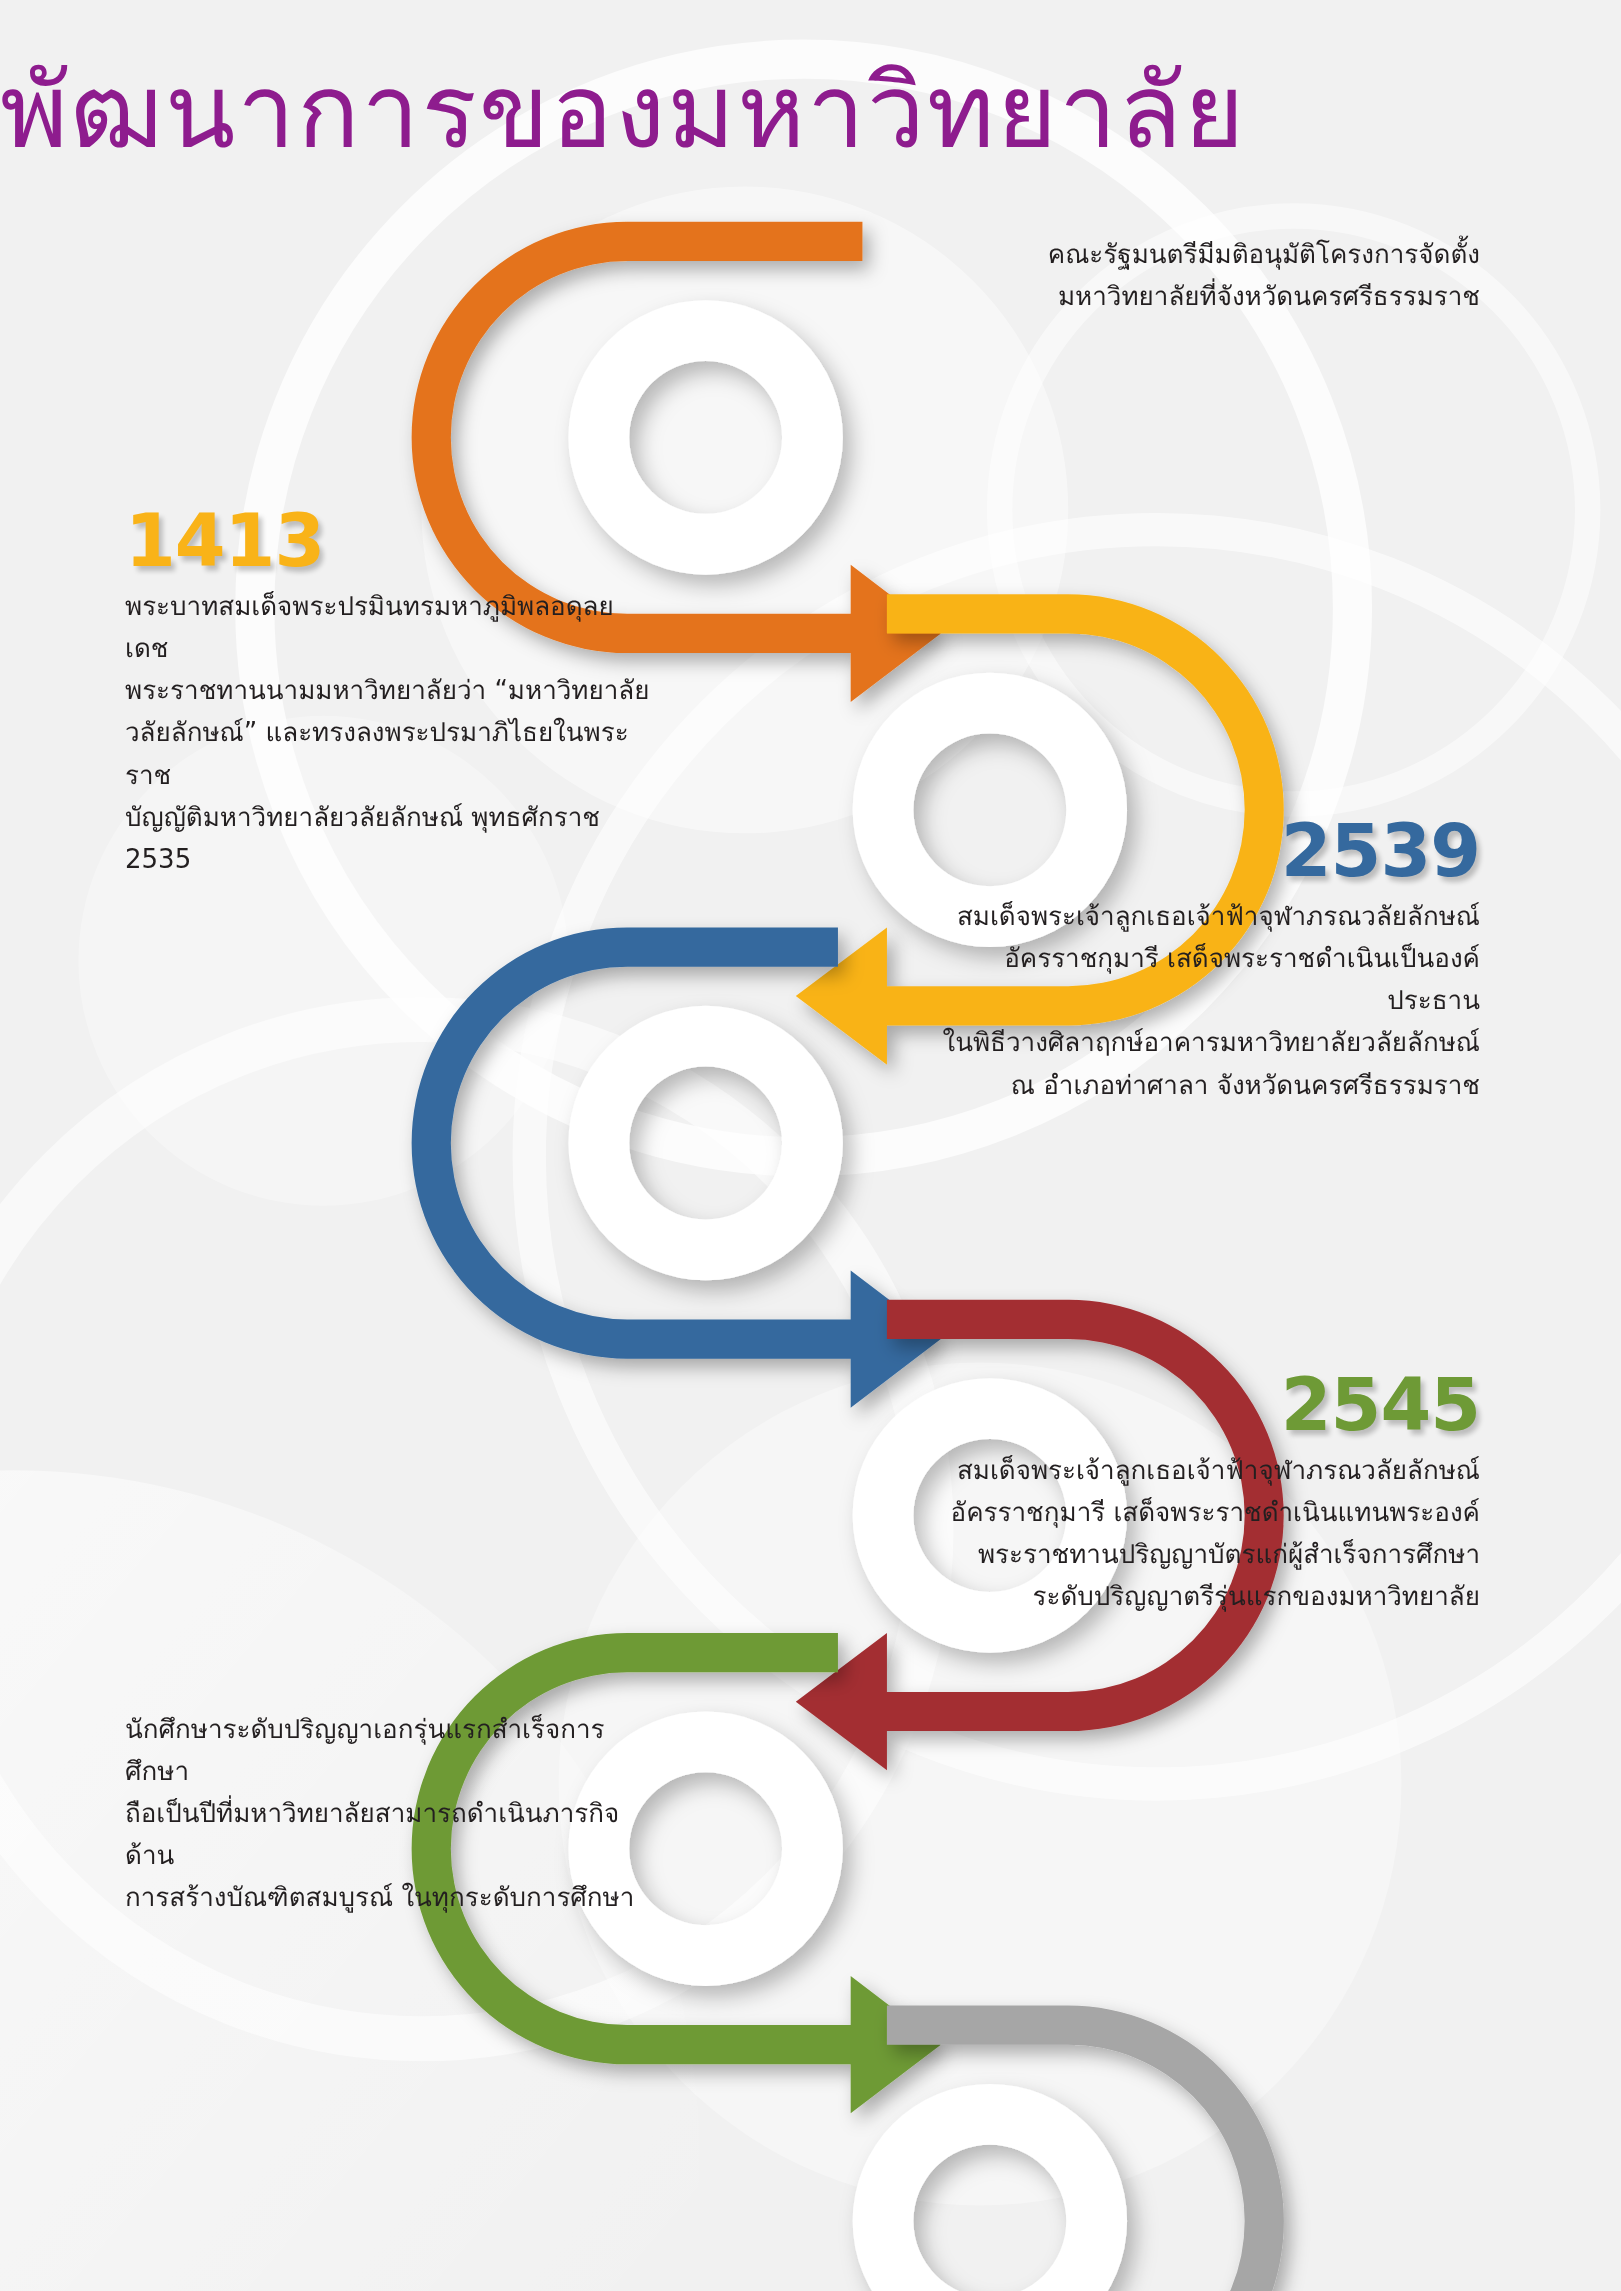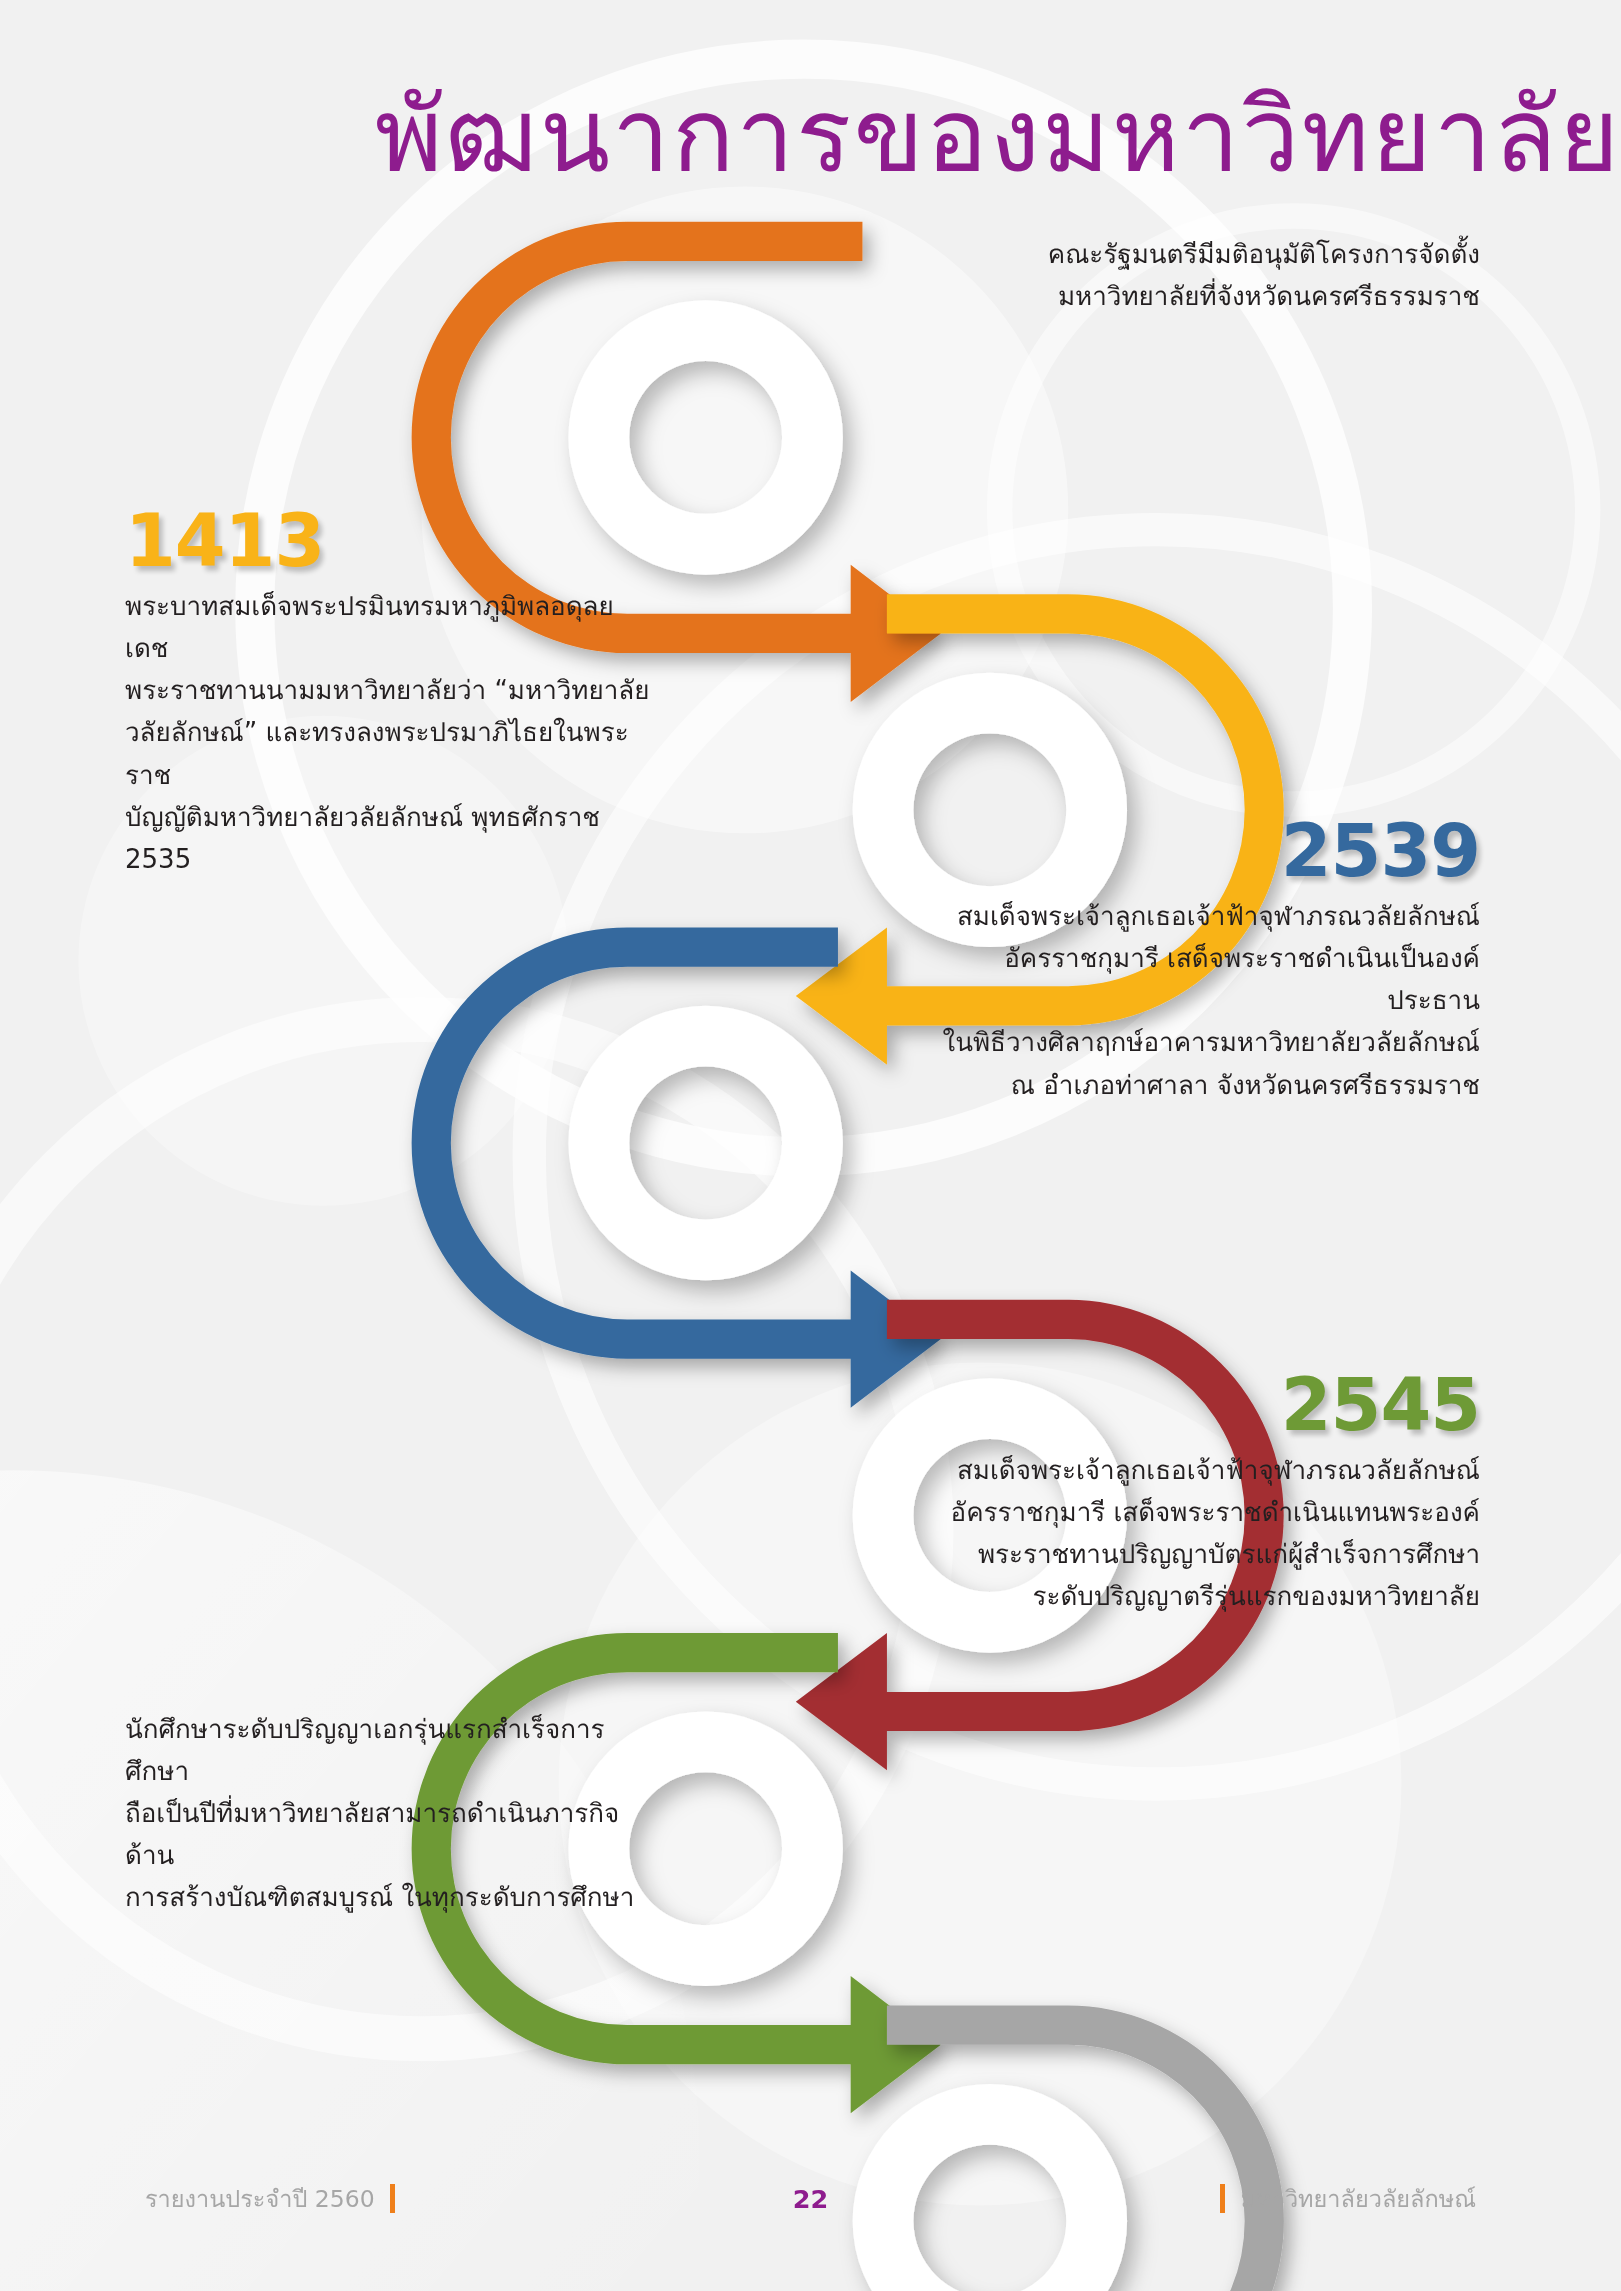--- a/index.html
+++ b/index.html
@@ -10,27 +10,26 @@
     position:relative;overflow:hidden;
   }
   #page{position:absolute;inset:0;}
 
   
   #bg-deco{position:absolute;left:0;top:0;width:1621px;height:2292px;z-index:0;}
 
   
   .page-title{
     position:absolute;left:0;right:0;top:57px;
-    text-align:right;
+    text-align:left;
     font-size:103px;line-height:1.05;
     color:#8E1C8E;
     letter-spacing:2px;
     font-weight:400;
     z-index:5;
-    margin-top:24px;
   }
 
   
   #ribbon{position:absolute;left:0;top:0;width:1621px;height:2292px;z-index:2;}
 
   
   .blk{position:absolute;z-index:6;}
   .blk .yr{
     font-weight:bold;
     font-size:73px;
@@ -260,26 +259,15 @@
 พระราชทานปริญญาบัตรแก่ผู้สำเร็จการศึกษา
 ระดับปริญญาตรีรุ่นแรกของมหาวิทยาลัย</div>
   </div>
 
   <div class="blk left b2548">
     <div class="body">นักศึกษาระดับปริญญาเอกรุ่นแรกสำเร็จการศึกษา
 ถือเป็นปีที่มหาวิทยาลัยสามารถดำเนินภารกิจด้าน
 การสร้างบัณฑิตสมบูรณ์ ในทุกระดับการศึกษา</div>
   </div>
 
-  <div class="footer">
-    <div class="side left-side">
-      <span>รายงานประจำปี  2560</span>
-      <span class="bar"></span>
-    </div>
-    <div class="pageno">22</div>
-    <div class="side right-side">
-      <span class="bar"></span>
-      <span>มหาวิทยาลัยวลัยลักษณ์</span>
-    </div>
-  </div>
 
 </div>
 
 
 </body></html>

